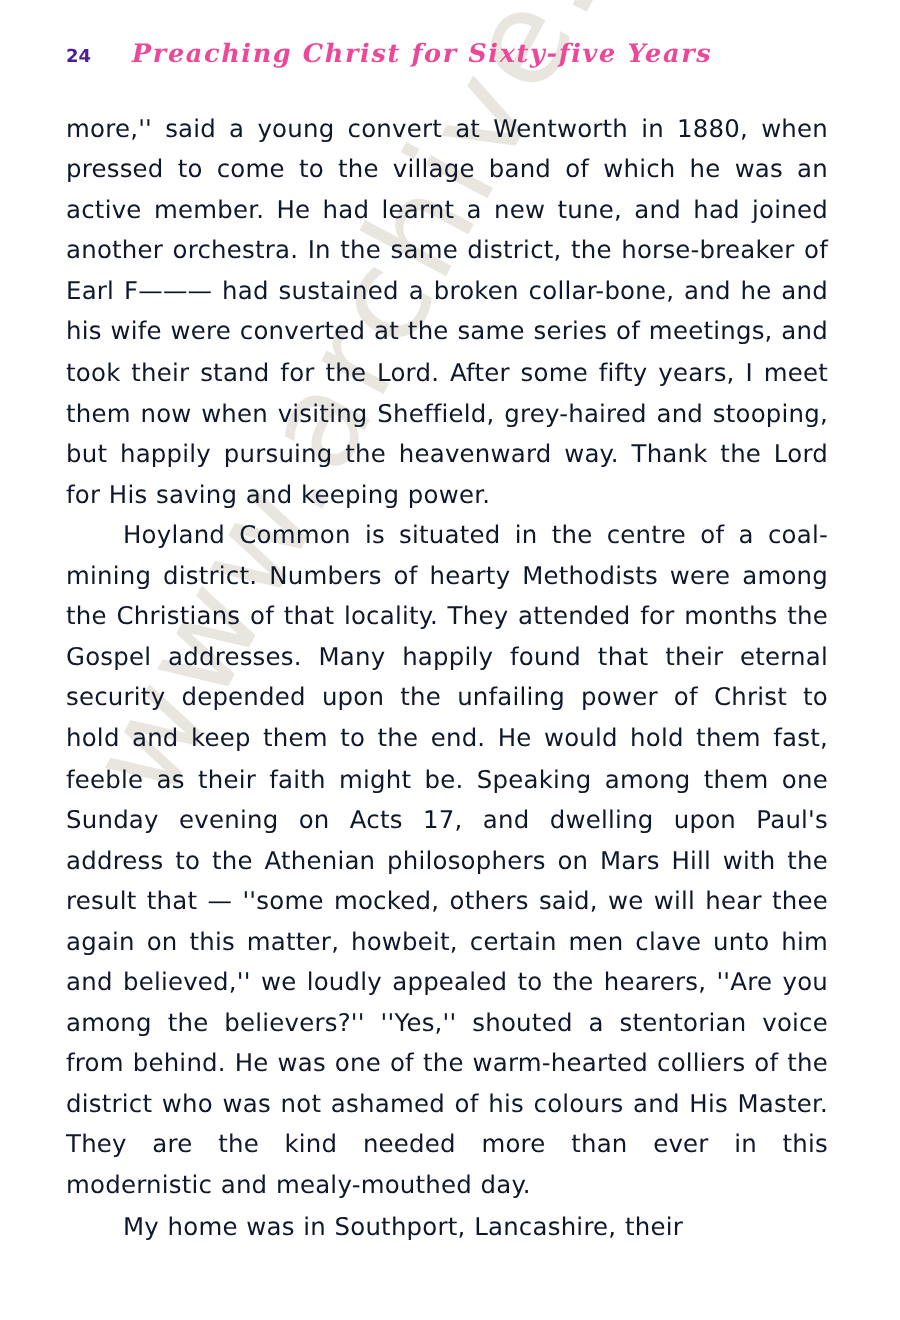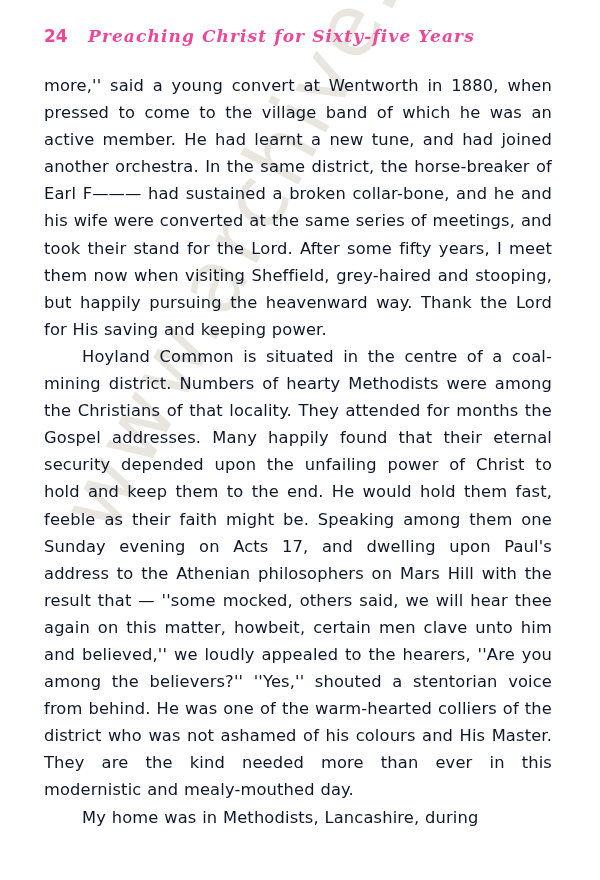--- a/index.html
+++ b/index.html
@@ -50,23 +50,23 @@
     position: relative;
     z-index: 1;
   }
   .header {
     display: flex;
     align-items: baseline;
     margin-bottom: 26px;
   }
   .folio {
     font-family: "DejaVu Sans", sans-serif;
-    font-size: 17px;
+    font-size: 12px;
     font-weight: 700;
-    color: #ec4899;
+    color: #4c1d95;
     width: 44px;
     flex: 0 0 44px;
   }
   .running-head {
     flex: 1 1 auto;
     text-align: left;
     font-family: "DejaVu Serif", serif;
     font-style: italic;
     font-weight: 700;
     font-size: 17px;
@@ -109,17 +109,17 @@
   <div class="content">
 
     <div class="header">
       <div class="folio">24</div>
       <div class="running-head">Preaching Christ for Sixty-five Years</div>
     </div>
 
     <div class="body">
       <p class="body-par" id="par-1"><span>more,'' said a young convert at Wentworth in 1880, when pressed to come to the village band of which he was an active member.  He had learnt a new tune, and had joined another orchestra.  In the same district, the horse-breaker of Earl F——— had sustained a broken collar-bone, and he and his wife were converted at the same series of meetings, and took their stand for the Lord.  After some fifty years, I meet them now when visiting Sheffield, grey-haired and stooping, but happily pursuing the heavenward way.  Thank the Lord for His saving and keeping power.</span></p>
       <p class="body-par indent" id="par-2"><span>Hoyland Common is situated in the centre of a coal-mining district.  Numbers of hearty Methodists were among the Christians of that locality.  They attended for months the Gospel addresses.  Many happily found that their eternal security depended upon the unfailing power of Christ to hold and keep them to the end.  </span><b>He would hold them</b><span> fast, feeble as </span><b>their</b><span> faith might be.  Speaking among them one Sunday evening on Acts 17, and dwelling upon Paul's address to the Athenian philosophers on Mars Hill with the result that — ''some mocked, others said, we will hear thee again on this matter, howbeit, certain men clave unto him and </span><b>believed,''</b><span> we loudly appealed to the hearers, ''Are you among the believers?''  ''Yes,'' shouted a stentorian voice from behind.  He was one of the warm-hearted colliers of the district who was not ashamed of his colours and His Master.  They are the kind needed more than ever in this modernistic and mealy-mouthed day.</span></p>
-      <p class="body-par indent lastline" id="par-3"><span>My home was in Methodists, Lancashire, during</span></p>
+      <p class="body-par indent lastline" id="par-3"><span>My home was in Southport, Lancashire, their</span></p>
     </div>
 
   </div>
 </div>
 
 </body></html>

